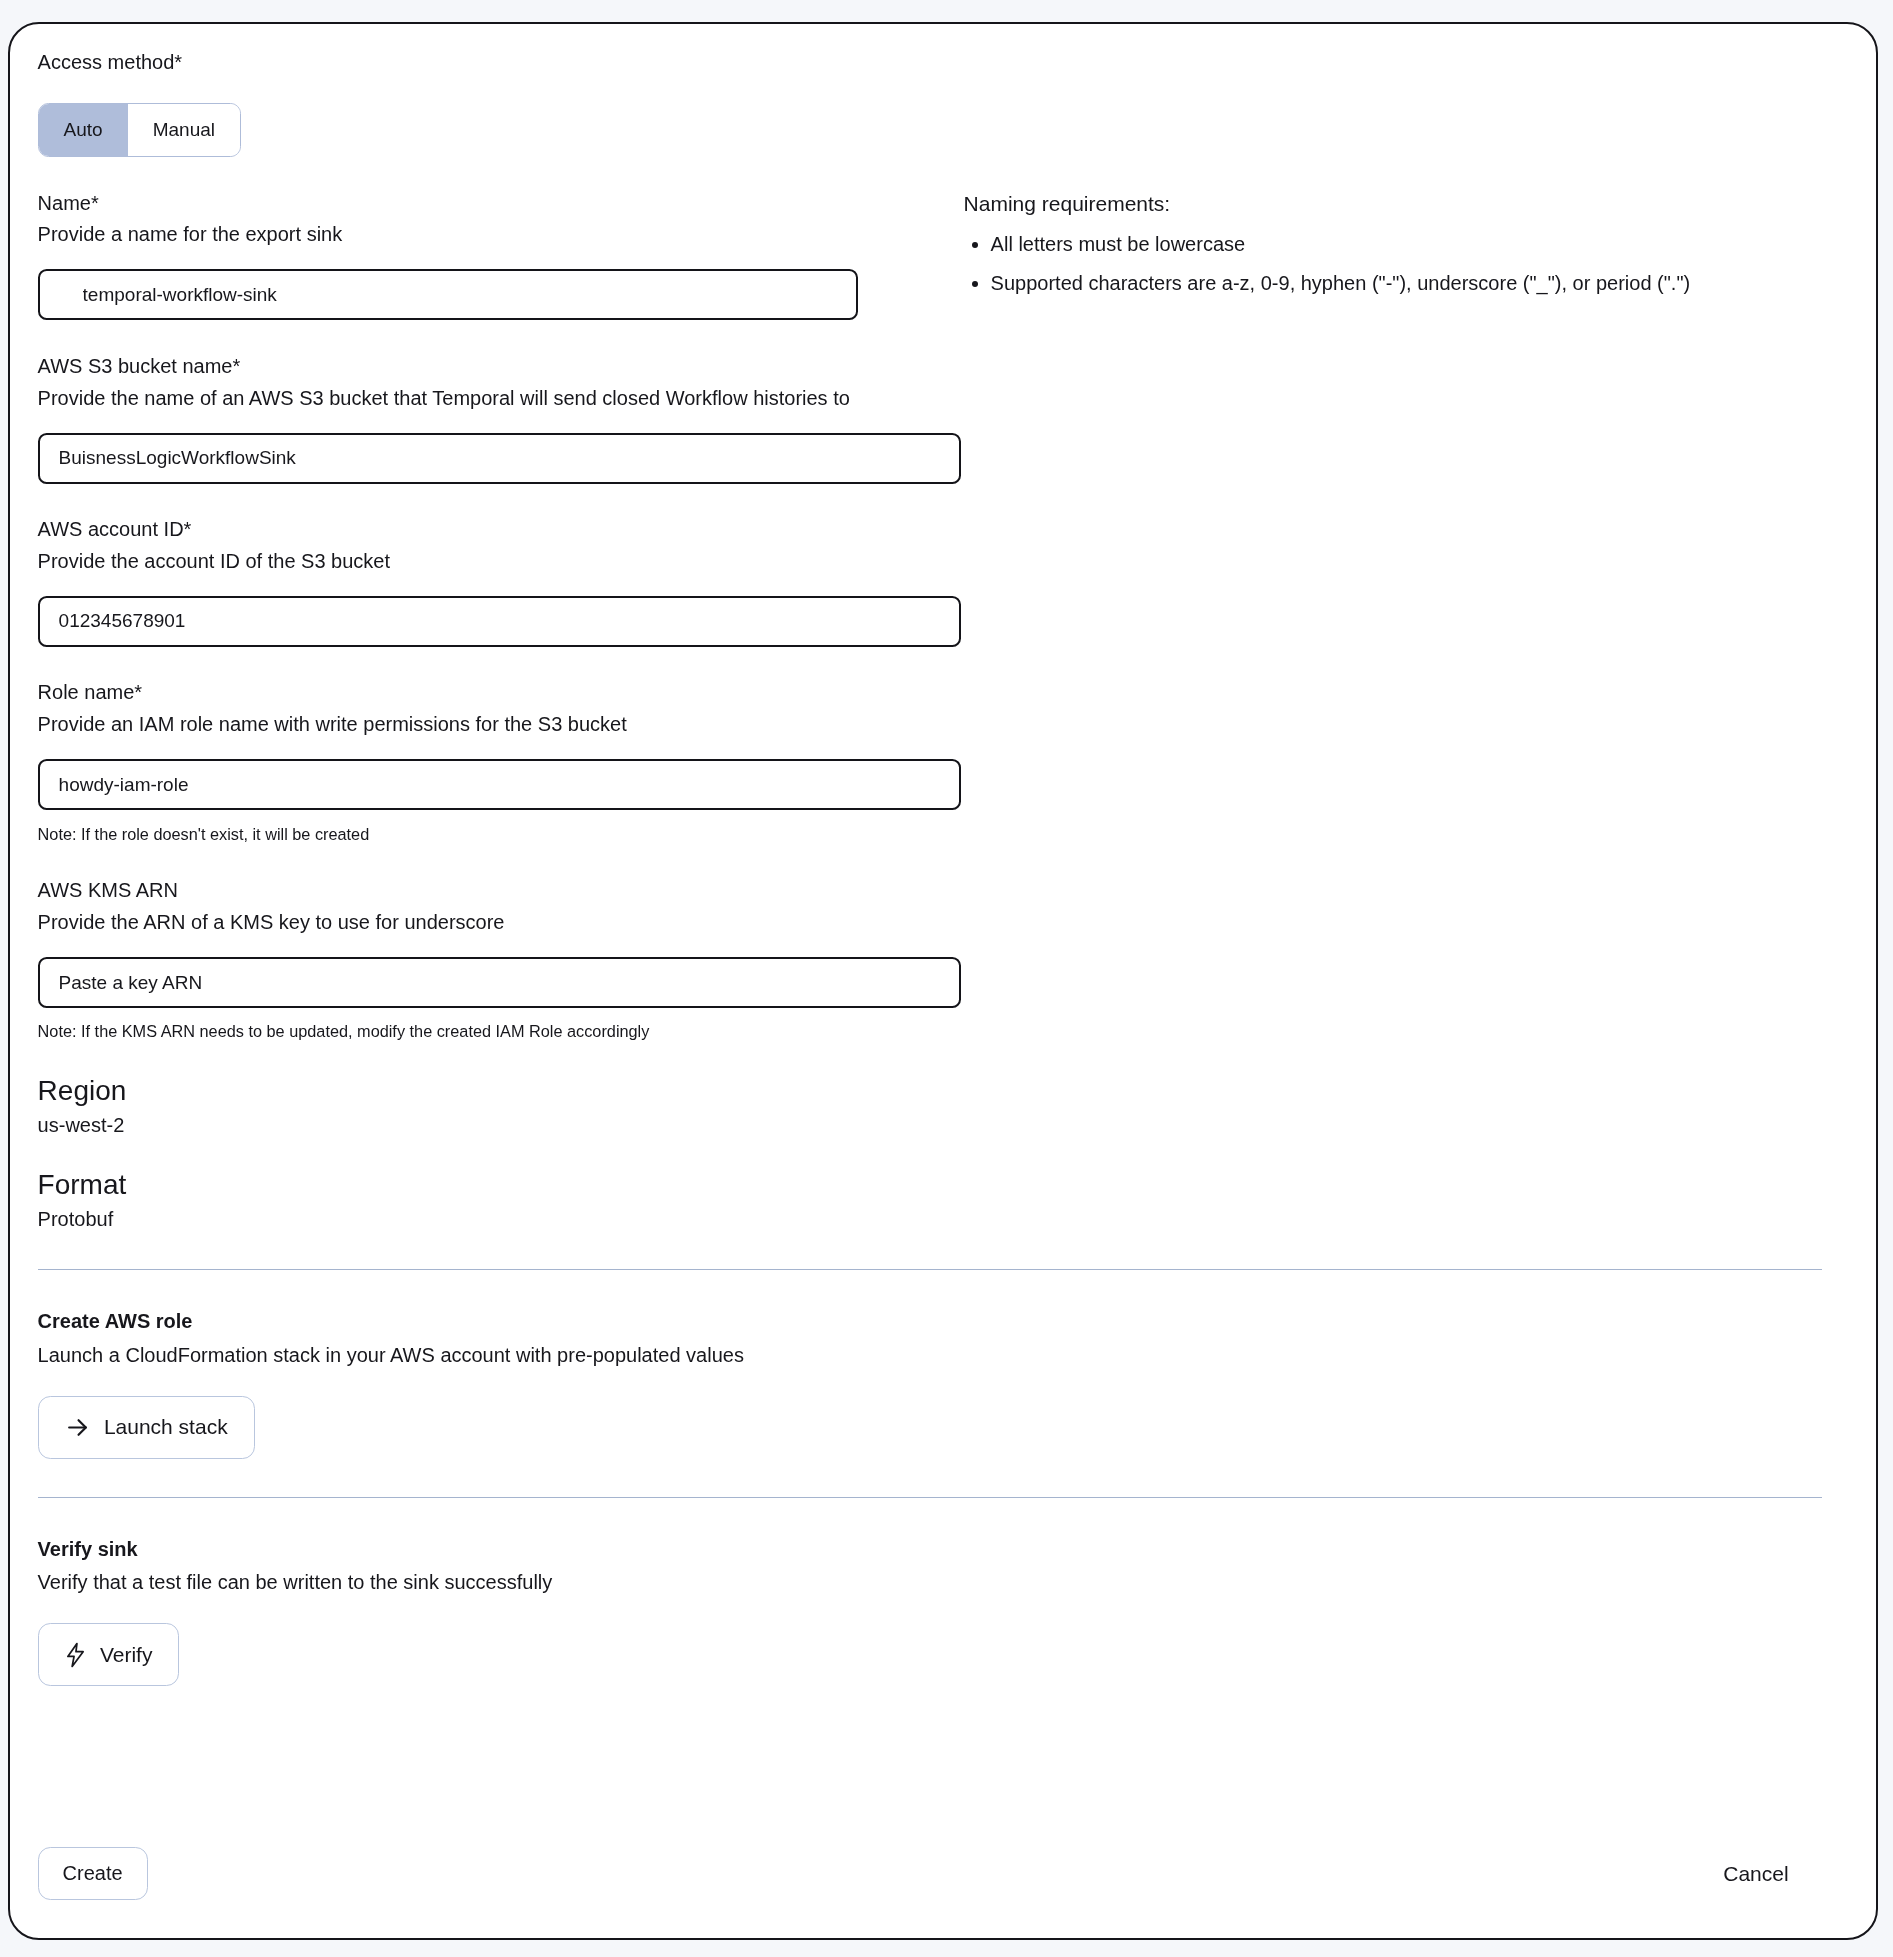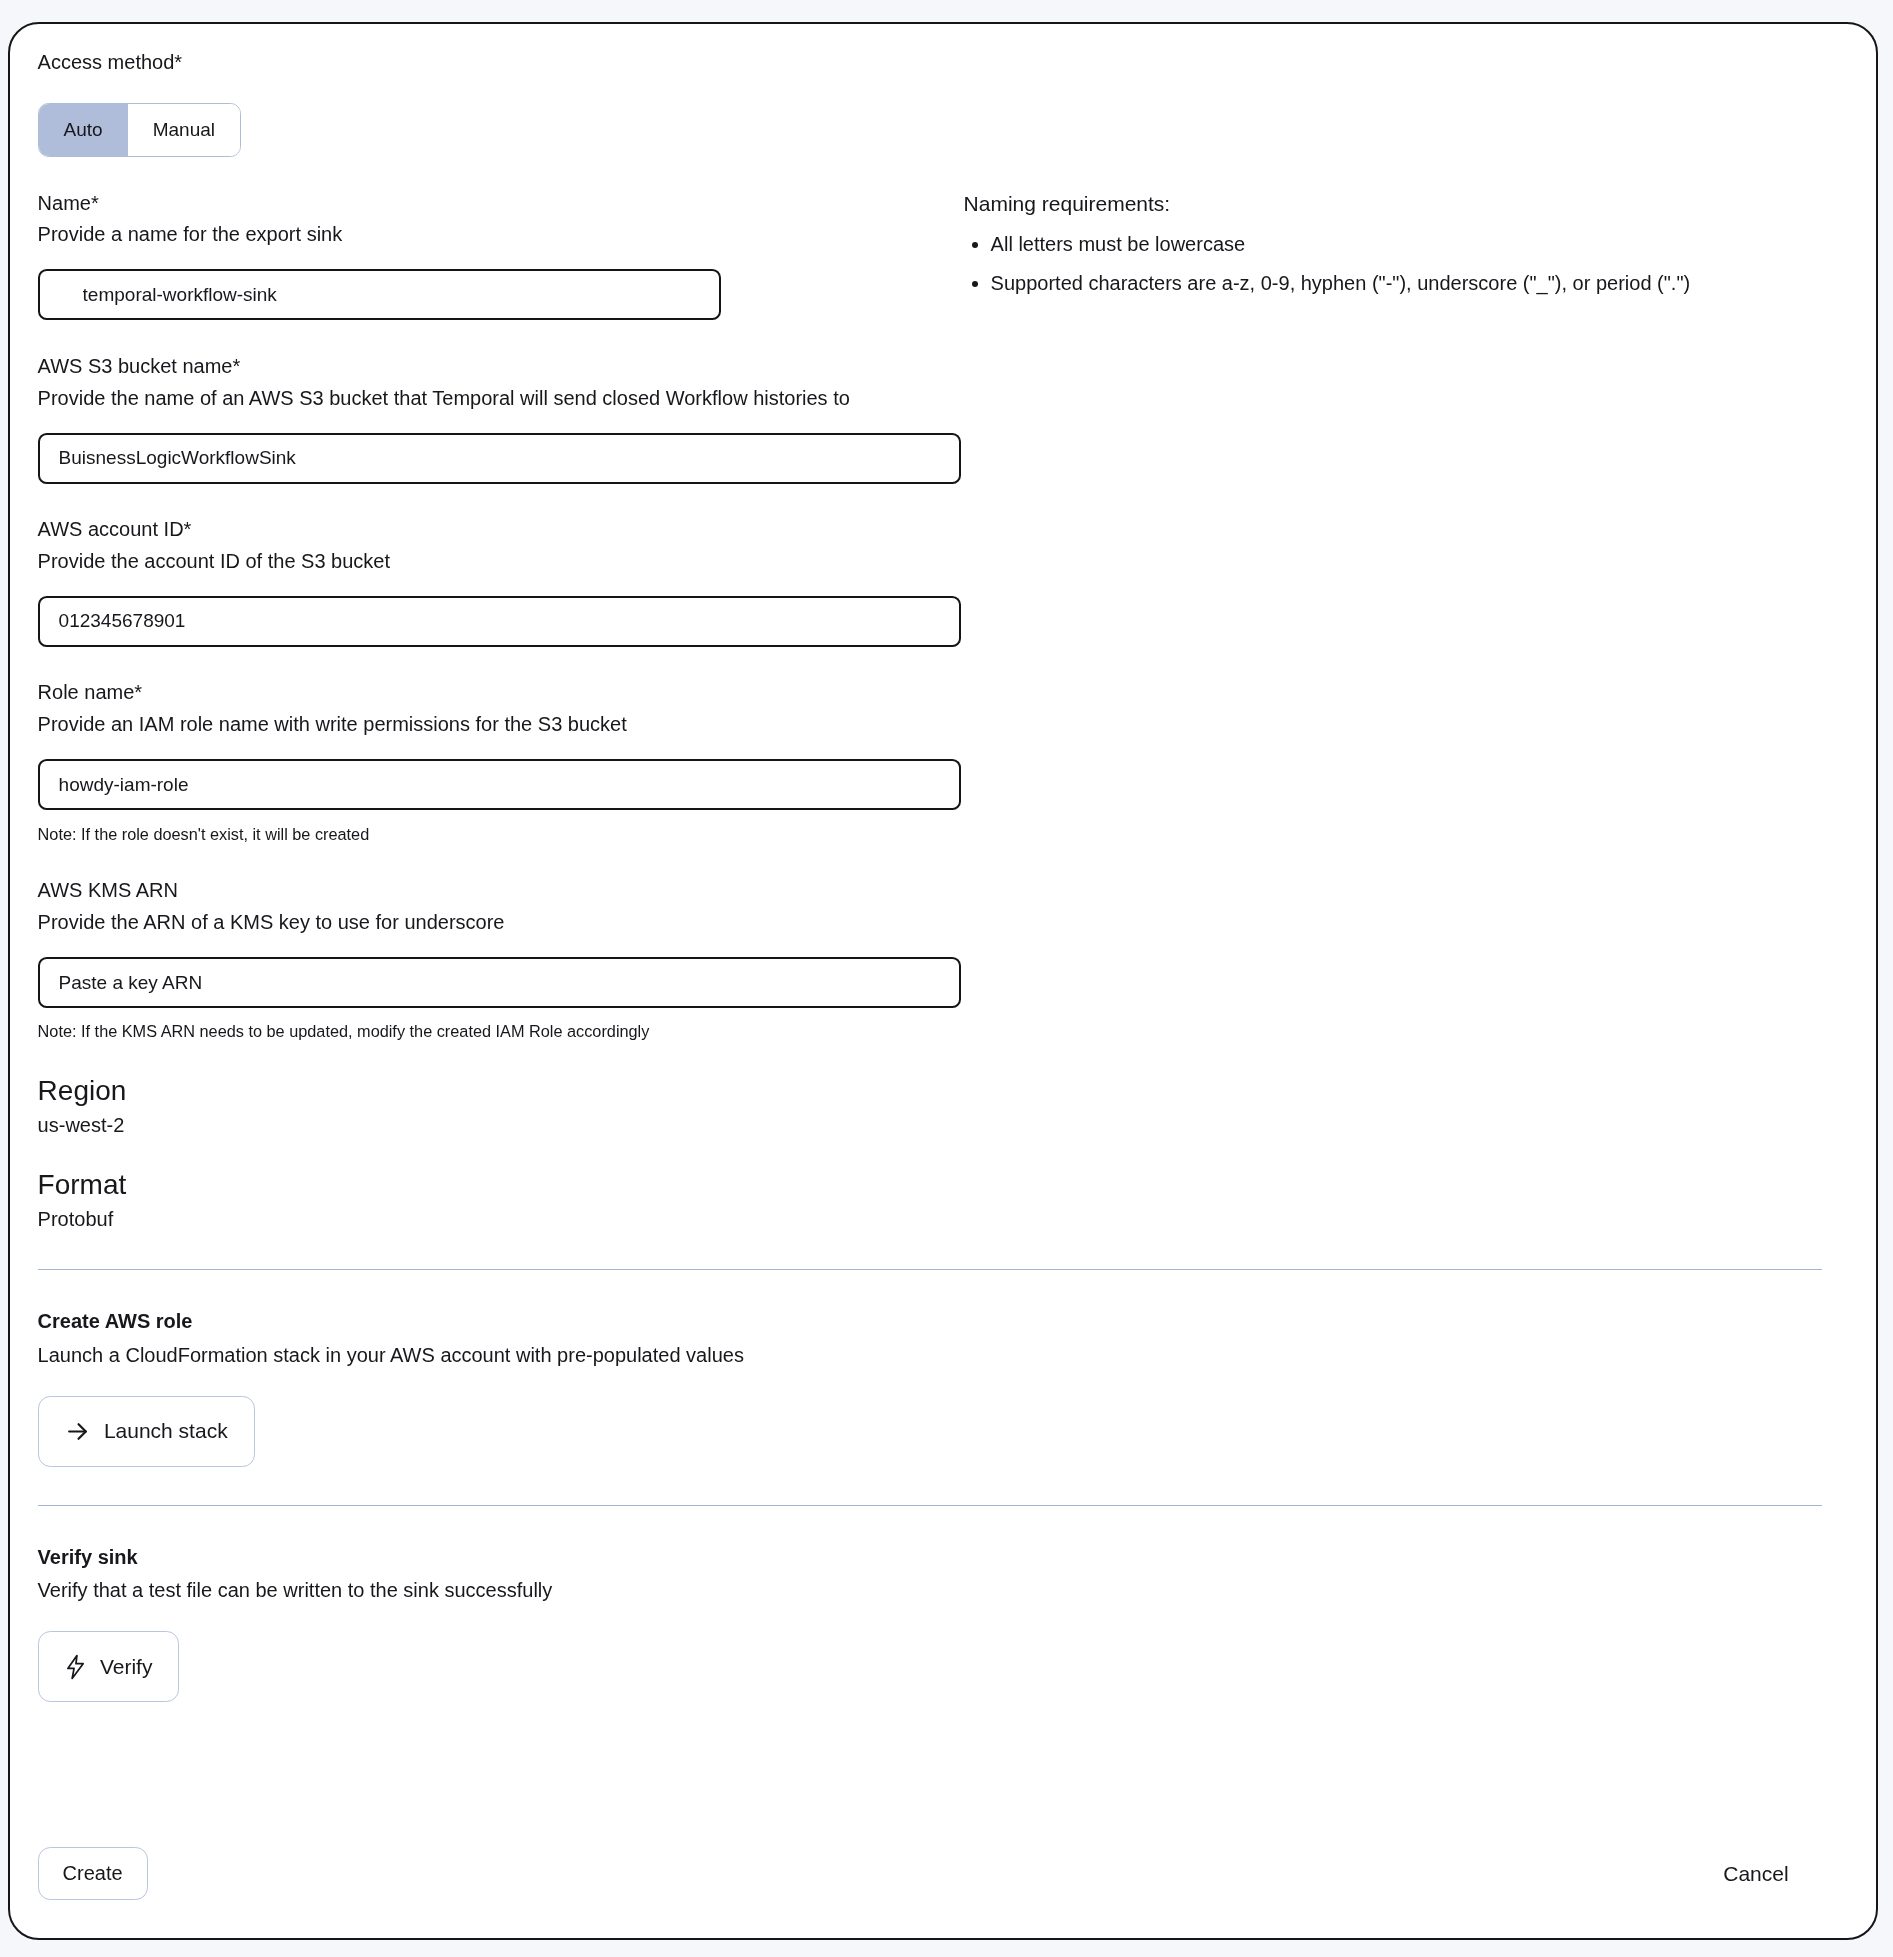--- a/index.html
+++ b/index.html
@@ -60,21 +60,21 @@
     height: 51px;
     border: 2.4px solid #141419;
     border-radius: 8.6px;
     padding: 0 19px;
     font-size: 19px;
     font-family: "Liberation Sans", sans-serif;
     color: #17171c;
     background: #fff;
     width: 923px;
   }
-  .text-input.narrow { width: 683px; padding-left: 43px; }
+  .text-input.narrow { width: 820px; padding-left: 43px; }
   .note { font-size: 16.3px; margin-top: 13.4px; line-height: 1.3; }
 
   
   .name-row { display: flex; margin-top: 32.5px; gap: 6px; }
   .name-col { width: 683px; flex: none; }
   .req-col  { margin-left: 237px; width: 841px; flex: none; }
   .req-title { font-size: 21px; line-height: 1.35; }
   .req-list { margin: 11.5px 0 0 0; padding-left: 27px; }
   .req-list li { font-size: 20px; line-height: 1.5; margin-top: 8.6px; }
 
@@ -88,21 +88,21 @@
     margin: 38px 0 0 0;
     width: 100%;
   }
   .section-title { font-size: 20px; font-weight: bold; margin-top: 38px; line-height: 1.35; }
   .section-desc  { font-size: 20px; margin-top: 6.7px; line-height: 1.35; }
 
   .btn {
     display: inline-flex;
     align-items: center;
     gap: 14.3px;
-    height: 71px;
+    height: 63px;
     padding: 0 26px;
     border: 1.9px solid #b9c6de;
     border-radius: 12.4px;
     background: #ffffff;
     font-size: 21px;
     font-family: "Liberation Sans", sans-serif;
     color: #17171c;
     margin-top: 27px;
     cursor: pointer;
     width: max-content;

